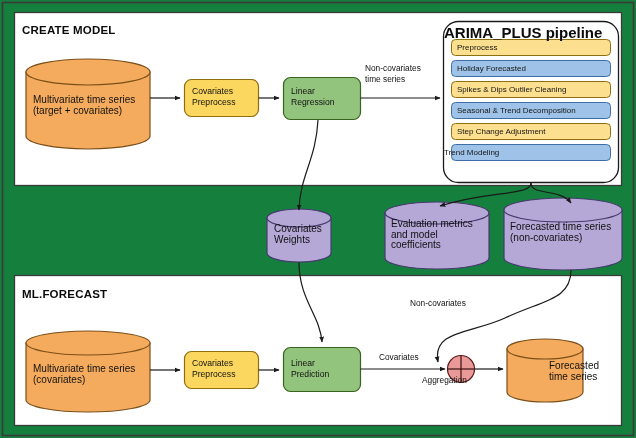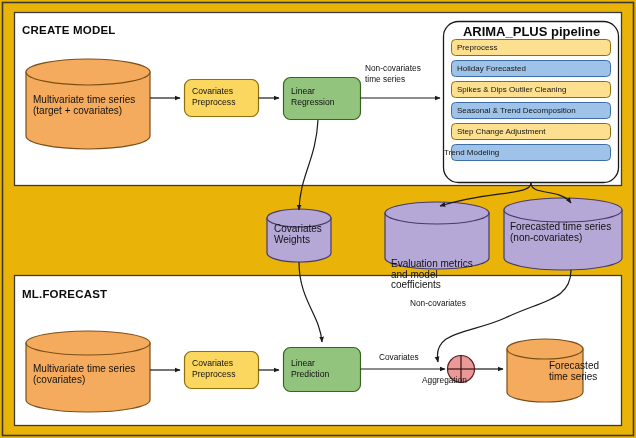--- a/index.html
+++ b/index.html
@@ -4,21 +4,21 @@
 <style>
   html, body {
     margin: 0;
     padding: 0;
     background: #ffffff;
   }
   #root {
     position: relative;
     width: 636px;
     height: 438px;
-    background: #eab308;
+    background: #15803d;
     font-family: "Liberation Sans", sans-serif;
     overflow: hidden;
   }
   #svg-layer {
     position: absolute;
     left: 0;
     top: 0;
     width: 636px;
     height: 438px;
   }
@@ -31,23 +31,23 @@
   .section-title {
     position: absolute;
     font-weight: bold;
     font-size: 11.5px;
     color: #0b0b0b;
     letter-spacing: .2px;
   }
   .pipeline-title {
     position: absolute;
     font-weight: bold;
-    font-size: 13px;
+    font-size: 15px;
     color: #0b0b0b;
-    text-align: center;
+    text-align: left;
   }
   .step-label {
     position: absolute;
     font-size: 8px;
     color: #141414;
     line-height: 1;
   }
   .cyl-label {
     font-size: 10px;
     line-height: 10.6px;
@@ -182,21 +182,21 @@
   <div class="step-label" style="left:457px; top:44px;">Preprocess</div>
   <div class="step-label" style="left:457px; top:65px;">Holiday Forecasted</div>
   <div class="step-label" style="left:457px; top:86px;">Spikes &amp; Dips Outlier Cleaning</div>
   <div class="step-label" style="left:457px; top:107px;">Seasonal &amp; Trend Decomposition</div>
   <div class="step-label" style="left:457px; top:128px;">Step Change Adjustment</div>
   <div class="step-label" style="left:444px; top:149px;">Trend Modeling</div>
 
   <div class="node-label cyl-label" style="left:274px; top:224px; width:60px;">Covariates
 Weights</div>
 
-  <div class="node-label cyl-label" style="left:391px; top:219px; width:96px;margin-top:40px;">Evaluation metrics
+  <div class="node-label cyl-label" style="left:391px; top:219px; width:96px;">Evaluation metrics
 and model
 coefficients</div>
 
   <div class="node-label cyl-label" style="left:510px; top:222px; width:112px;">Forecasted time series
 (non-covariates)</div>
 
   <div class="section-title" style="left:22px; top:288px;">ML.FORECAST</div>
 
   <div class="node-label cyl-label" style="left:33px; top:364px; width:118px;">Multivariate time series
 (covariates)</div>

